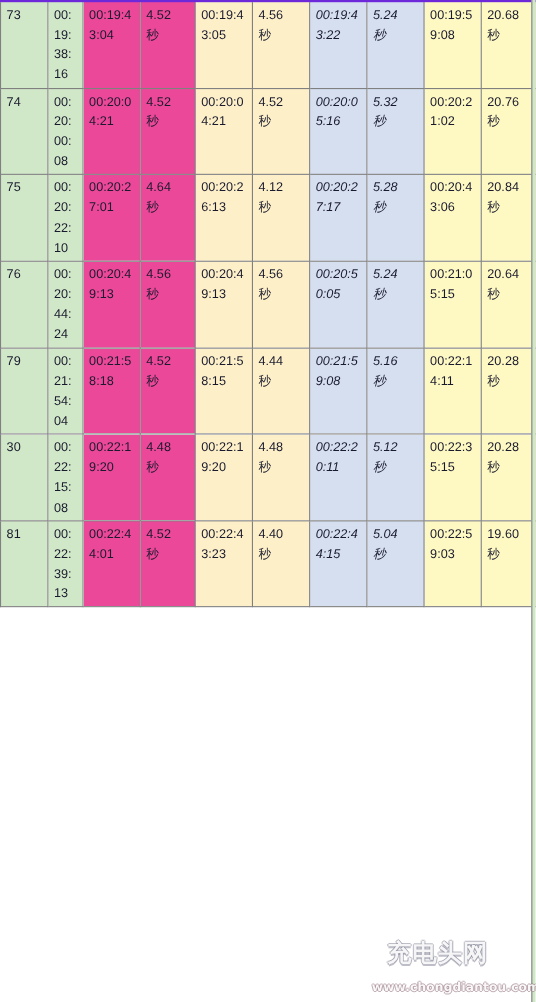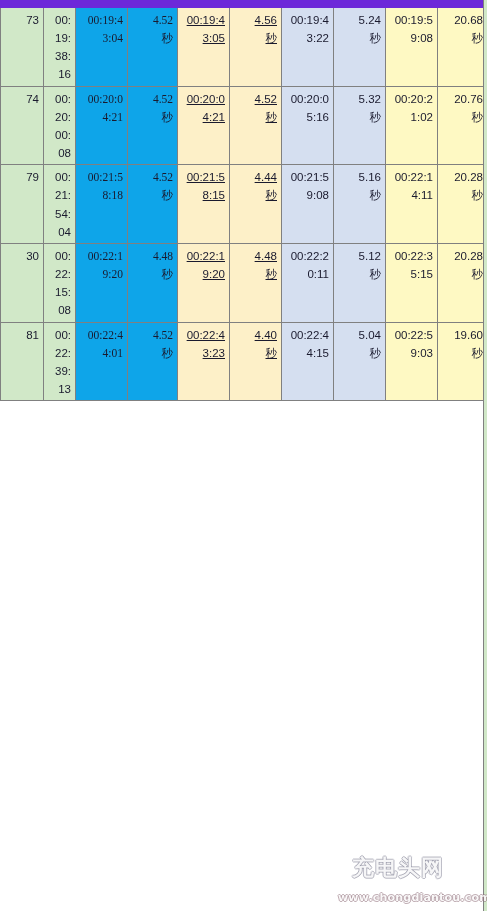--- a/index.html
+++ b/index.html
@@ -19,22 +19,21 @@
     width: 487px;
     height: 911px;
     position: relative;
     box-sizing: border-box;
   }
 
   table.grid {
     border-collapse: collapse;
     table-layout: fixed;
     width: 487px;
-    border-top: 8px solid #6d28d9;
-    text-align: right;
+    border-top: 2px solid #6d28d9;
   }
 
   table.grid td {
     border: 1px solid #808080;
     vertical-align: top;
     padding: 3px 4px 2px 5px;
     font-size: 11.5px;
     line-height: 1.58;
     color: #1a1a2e;
     word-break: break-all;
@@ -49,23 +48,23 @@
   col.c3 { width: 50px; }
   col.c4 { width: 52px; }
   col.c5 { width: 52px; }
   col.c6 { width: 52px; }
   col.c7 { width: 52px; }
   col.c8 { width: 52px; }
   col.c9 { width: 50px; }
 
   
   td.tint-green { background: #d1e8c8; }
-  td.tint-white { background: #0ea5e9; font-family: Liberation Serif, serif; }
-  td.tint-yellow { background: #fdf0c8; text-decoration: underline; }
-  td.tint-blue   { background: #d5dff0; }
+  td.tint-white { background: #ec4899; }
+  td.tint-yellow { background: #fdf0c8; }
+  td.tint-blue   { background: #d5dff0; font-style: italic; }
   td.tint-pink   { background: #fef9c3; }
 
   
   #edge-sliver {
     position: absolute;
     top: 0;
     right: 0;
     width: 4px;
     height: 911px;
     background: #d1e8c8;
@@ -156,20 +155,44 @@
           <td class="tint-white">00:20:04:21</td>
           <td class="tint-white">4.52<br>秒</td>
           <td class="tint-yellow">00:20:04:21</td>
           <td class="tint-yellow">4.52<br>秒</td>
           <td class="tint-blue">00:20:05:16</td>
           <td class="tint-blue">5.32<br>秒</td>
           <td class="tint-pink">00:20:21:02</td>
           <td class="tint-pink">20.76<br>秒</td>
         </tr>
         <tr>
+          <td class="tint-green">75</td>
+          <td class="tint-green">00:20:22:10</td>
+          <td class="tint-white">00:20:27:01</td>
+          <td class="tint-white">4.64<br>秒</td>
+          <td class="tint-yellow">00:20:26:13</td>
+          <td class="tint-yellow">4.12<br>秒</td>
+          <td class="tint-blue">00:20:27:17</td>
+          <td class="tint-blue">5.28<br>秒</td>
+          <td class="tint-pink">00:20:43:06</td>
+          <td class="tint-pink">20.84<br>秒</td>
+        </tr>
+        <tr>
+          <td class="tint-green">76</td>
+          <td class="tint-green">00:20:44:24</td>
+          <td class="tint-white">00:20:49:13</td>
+          <td class="tint-white">4.56<br>秒</td>
+          <td class="tint-yellow">00:20:49:13</td>
+          <td class="tint-yellow">4.56<br>秒</td>
+          <td class="tint-blue">00:20:50:05</td>
+          <td class="tint-blue">5.24<br>秒</td>
+          <td class="tint-pink">00:21:05:15</td>
+          <td class="tint-pink">20.64<br>秒</td>
+        </tr>
+        <tr>
           <td class="tint-green">79</td>
           <td class="tint-green">00:21:54:04</td>
           <td class="tint-white">00:21:58:18</td>
           <td class="tint-white">4.52<br>秒</td>
           <td class="tint-yellow">00:21:58:15</td>
           <td class="tint-yellow">4.44<br>秒</td>
           <td class="tint-blue">00:21:59:08</td>
           <td class="tint-blue">5.16<br>秒</td>
           <td class="tint-pink">00:22:14:11</td>
           <td class="tint-pink">20.28<br>秒</td>

